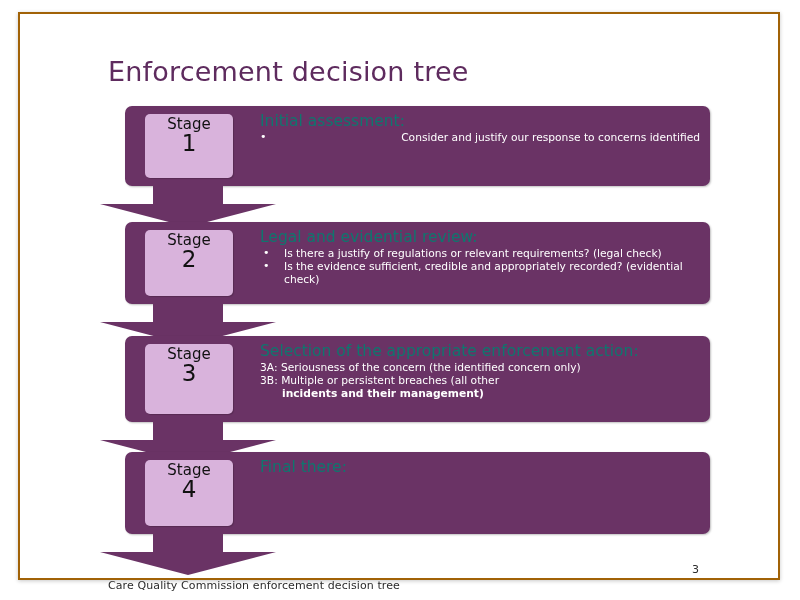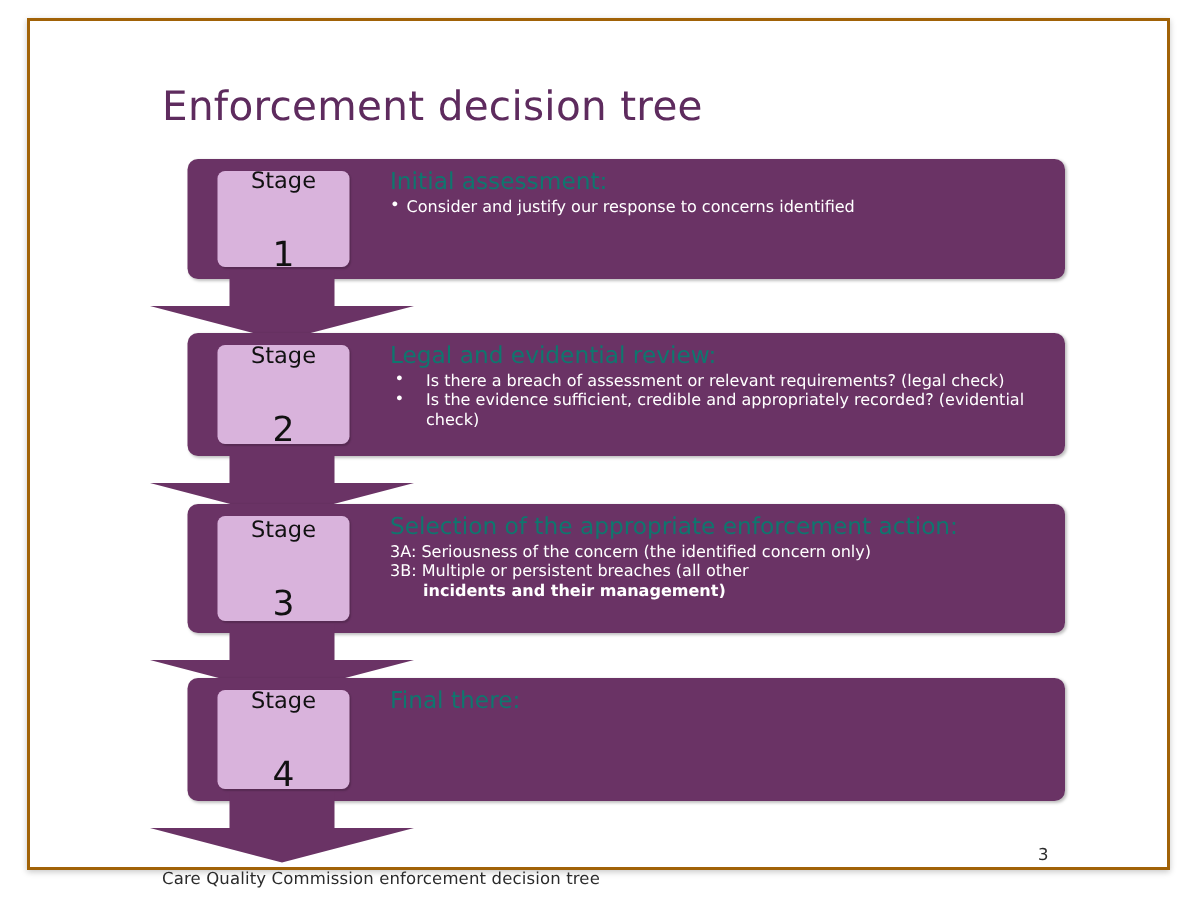--- a/index.html
+++ b/index.html
@@ -70,24 +70,23 @@
     left: 20px;
     top: 8px;
     width: 88px;
     bottom: 8px;
     background: #d9b3dc;
     border-radius: 5px;
     box-shadow: 1px 1px 1px rgba(0,0,0,0.18);
     display: flex;
     flex-direction: column;
     align-items: center;
-    justify-content: center;
+    justify-content: flex-start;
     padding-top: 3px;
     box-sizing: border-box;
-    gap: 32px;
   }
 
   .stage-chip-word {
     font-size: 15px;
     color: #111111;
     font-family: "DejaVu Sans", sans-serif;
     line-height: 1.05;
   }
 
   .stage-chip-num {
@@ -125,21 +124,21 @@
   .stage-lines li {
     font-size: 10.7px;
     line-height: 1.22;
     color: #ffffff;
     font-family: "DejaVu Sans", sans-serif;
     position: relative;
     margin: 0 0 0 0;
   }
 
   
-  .bul-dot { padding-left: 11px; }
+  .bul-dot { padding-left: 11px; text-align: right; }
   .bul-dot::before {
     content: "\2022";
     position: absolute;
     left: 0;
     top: -1px;
     font-size: 11px;
   }
 
   .bul-dot-hang { padding-left: 24px; }
   .bul-dot-hang::before {
@@ -212,21 +211,21 @@
 
     <div class="stage-row" style="top:208px; height:82px;">
       <div class="stage-bar"></div>
       <div class="stage-chip">
         <span class="stage-chip-word">Stage</span>
         <span class="stage-chip-num">2</span>
       </div>
       <div class="stage-content">
         <p class="stage-heading">Legal and evidential review:</p>
         <ul class="stage-lines">
-          <li class="bul-dot-hang">Is there a breach of assessment or relevant requirements? (legal check)</li>
+          <li class="bul-dot-hang">Is there a justify of regulations or relevant requirements? (legal check)</li>
           <li class="bul-dot-hang">Is the evidence sufficient, credible and appropriately recorded? (evidential check)</li>
         </ul>
       </div>
     </div>
 
     <div class="connector" style="top:284px;">
       <svg viewBox="0 0 180 48" preserveAspectRatio="none" aria-hidden="true">
         <polygon points="55,0 125,0 125,24 178,24 90,47 2,24 55,24" fill="#6a3365"></polygon>
       </svg>
     </div>

